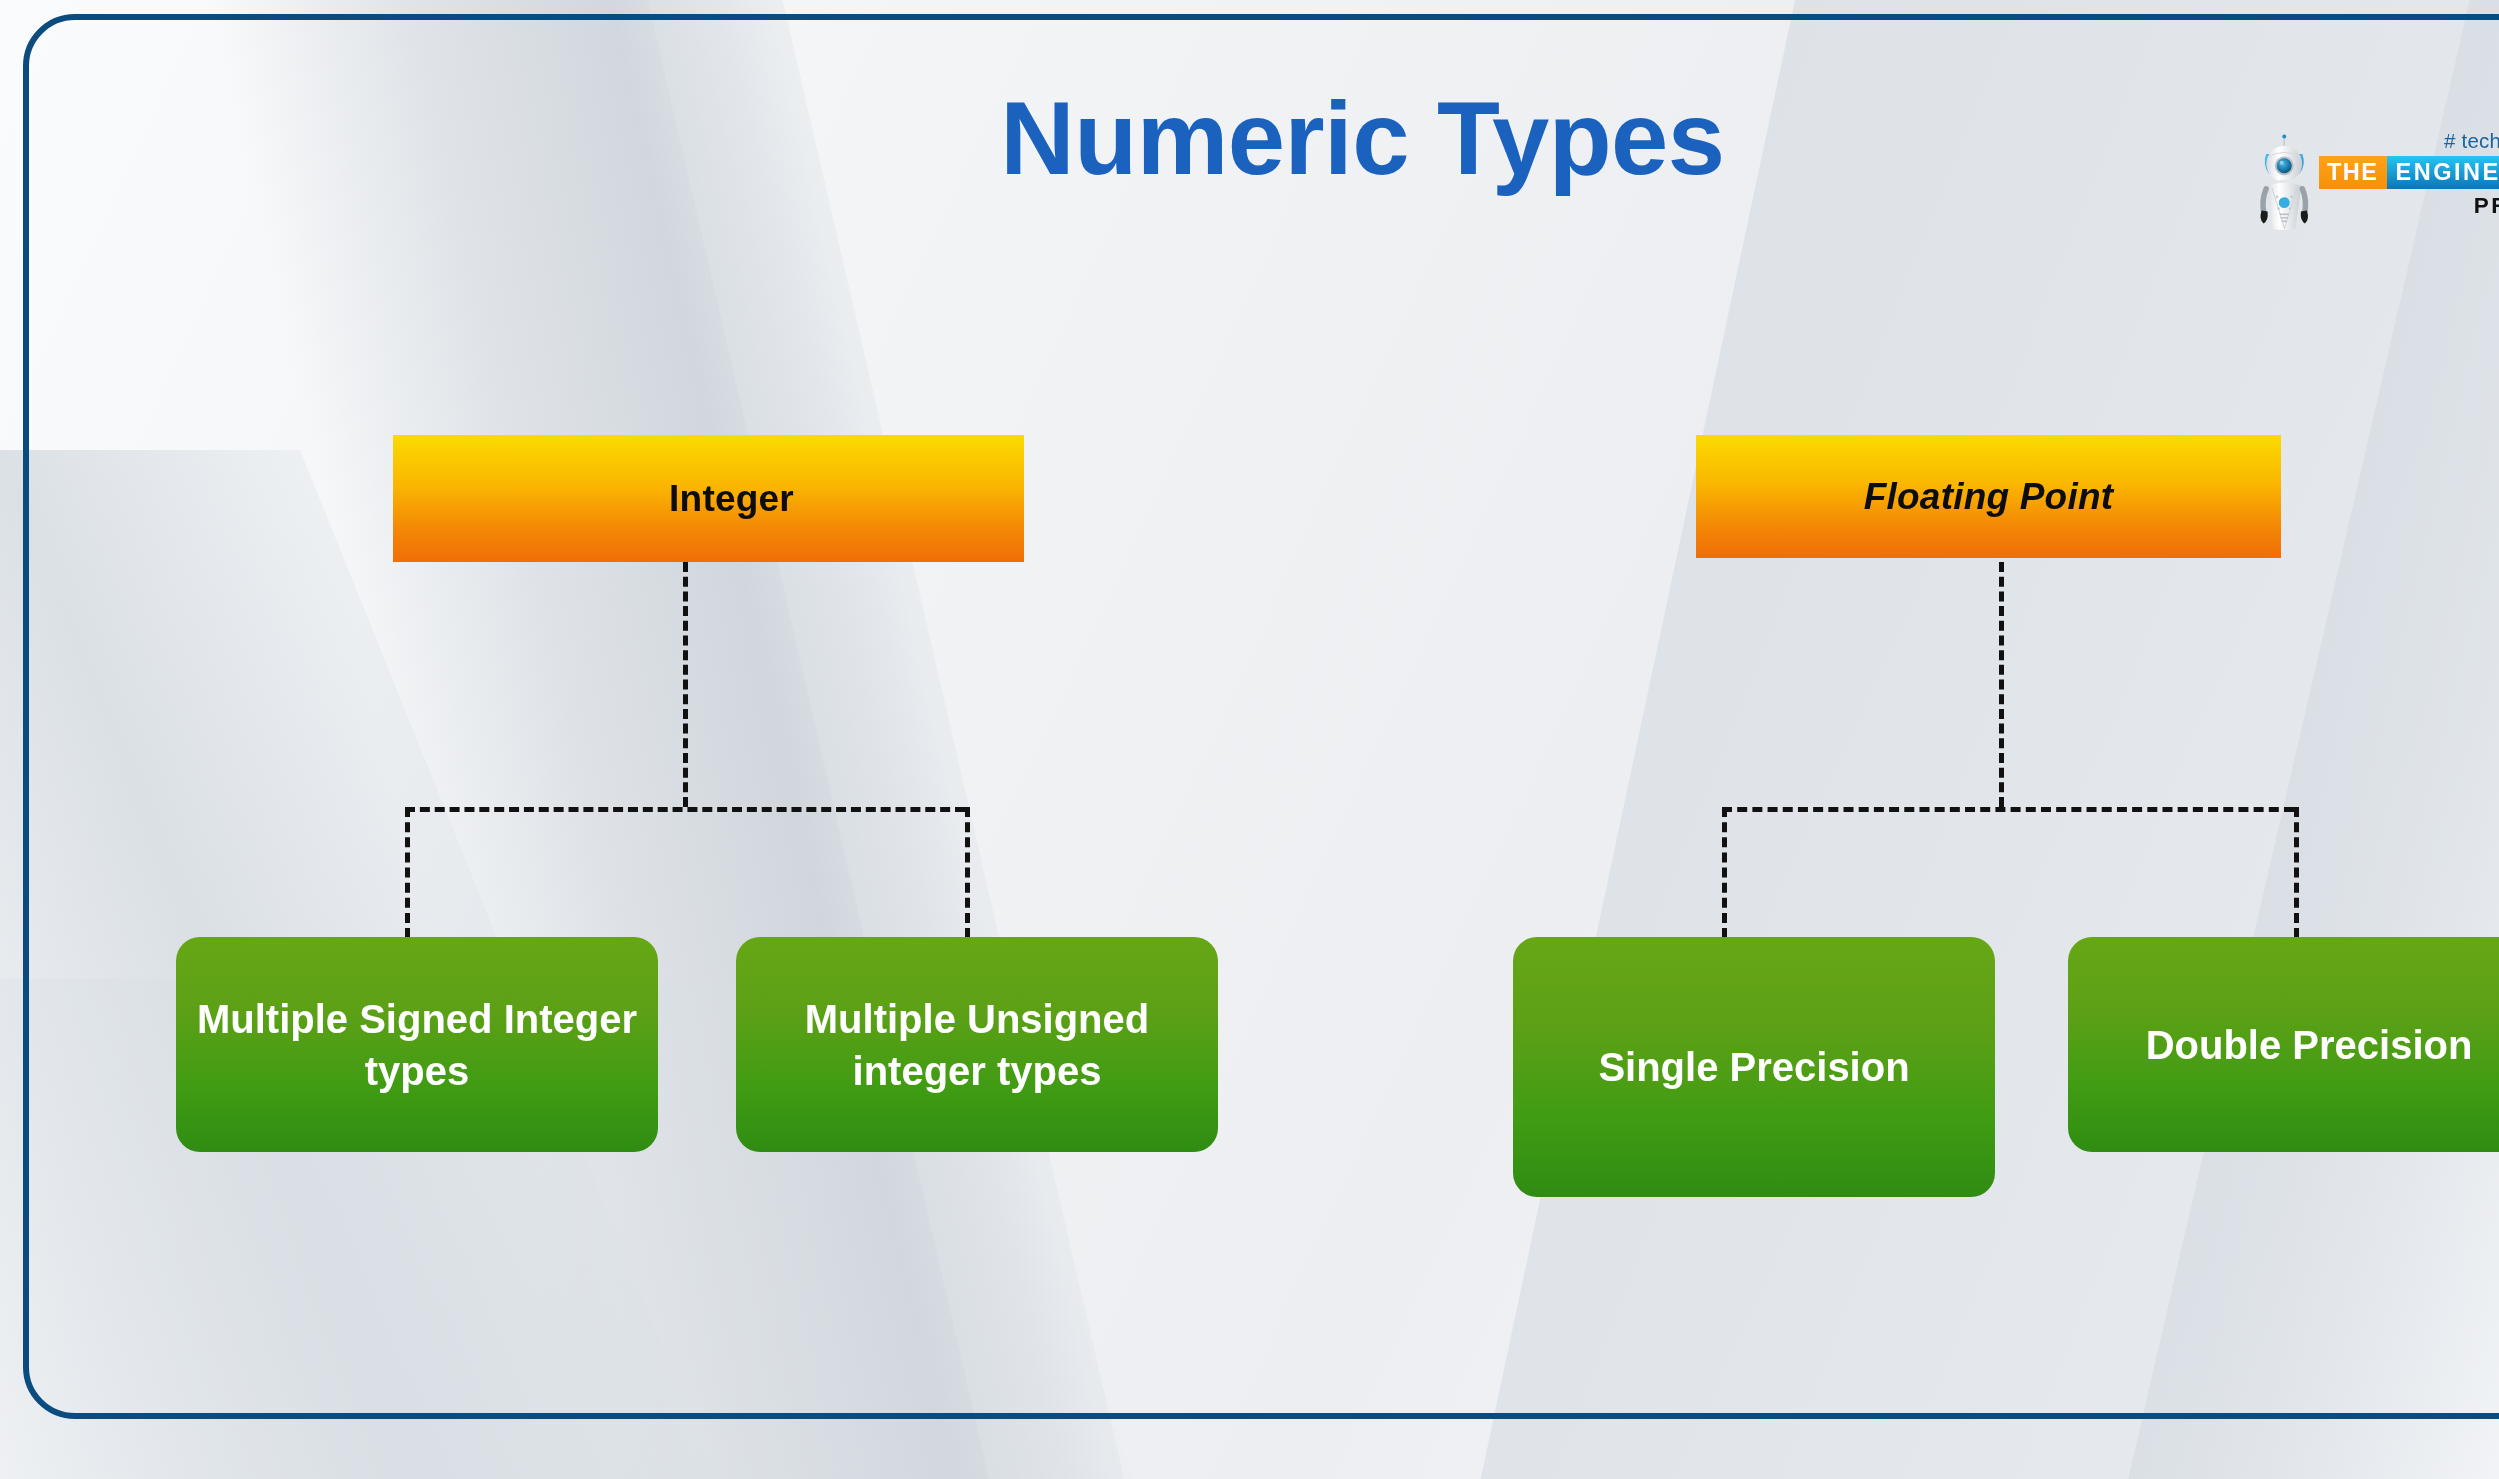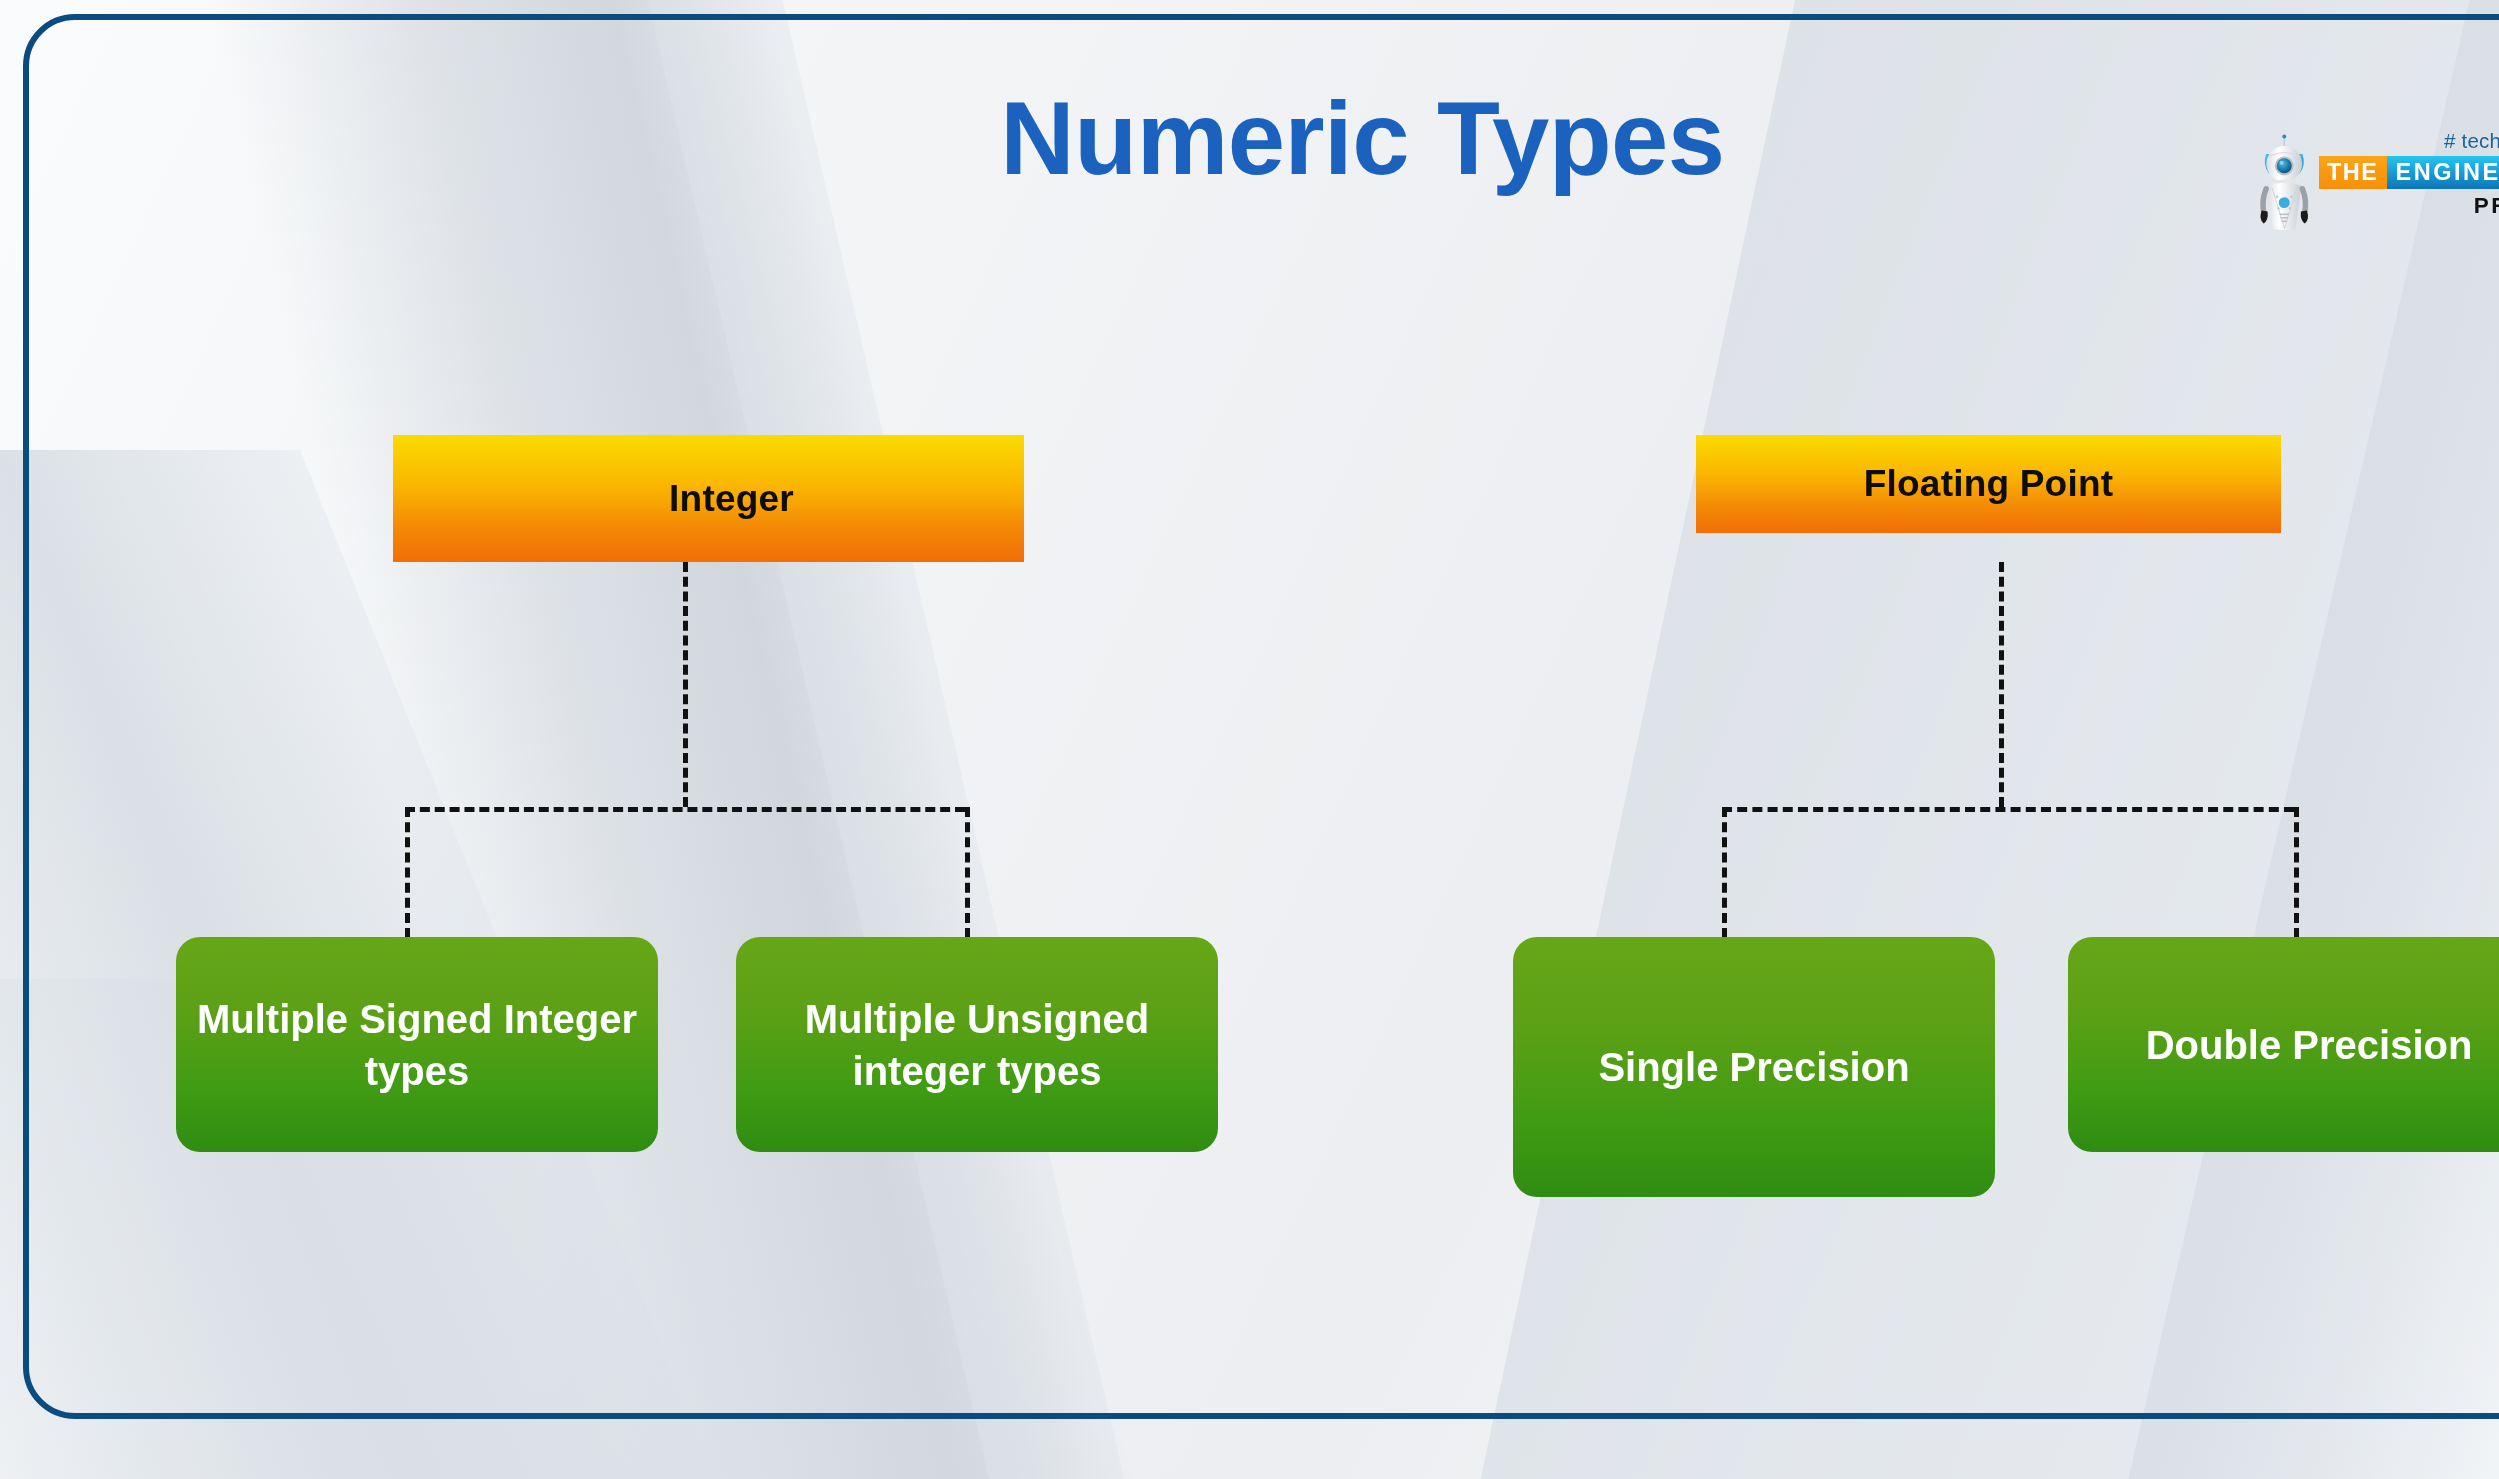--- a/index.html
+++ b/index.html
@@ -305,21 +305,21 @@
 
   <div class="vline" style="left:683px; top:562px; height:245px;"></div>
   <div class="hline" style="left:405px; top:807px; width:560px;"></div>
   <div class="vline" style="left:405px; top:807px; height:131px;"></div>
   <div class="vline" style="left:965px; top:807px; height:131px;"></div>
 
   <div class="node-green" style="left:176px; top:937px; width:482px; height:215px;">Multiple Signed Integer types</div>
 
   <div class="node-green" style="left:736px; top:937px; width:482px; height:215px;">Multiple Unsigned integer types</div>
 
-  <div class="node-orange" style="left:1696px; top:435px; width:585px; height:98px;">Floating Point</div>
+  <div class="node-orange" style="left:1696px; top:435px; width:585px; height:123px;font-style:italic;">Floating Point</div>
 
   <div class="vline" style="left:1999px; top:562px; height:245px;"></div>
   <div class="hline" style="left:1722px; top:807px; width:572px;"></div>
   <div class="vline" style="left:1722px; top:807px; height:131px;"></div>
   <div class="vline" style="left:2294px; top:807px; height:131px;"></div>
 
   <div class="node-green" style="left:1513px; top:937px; width:482px; height:260px;">Single Precision</div>
 
   <div class="node-green" style="left:2068px; top:937px; width:482px; height:215px;">Double Precision</div>
 

